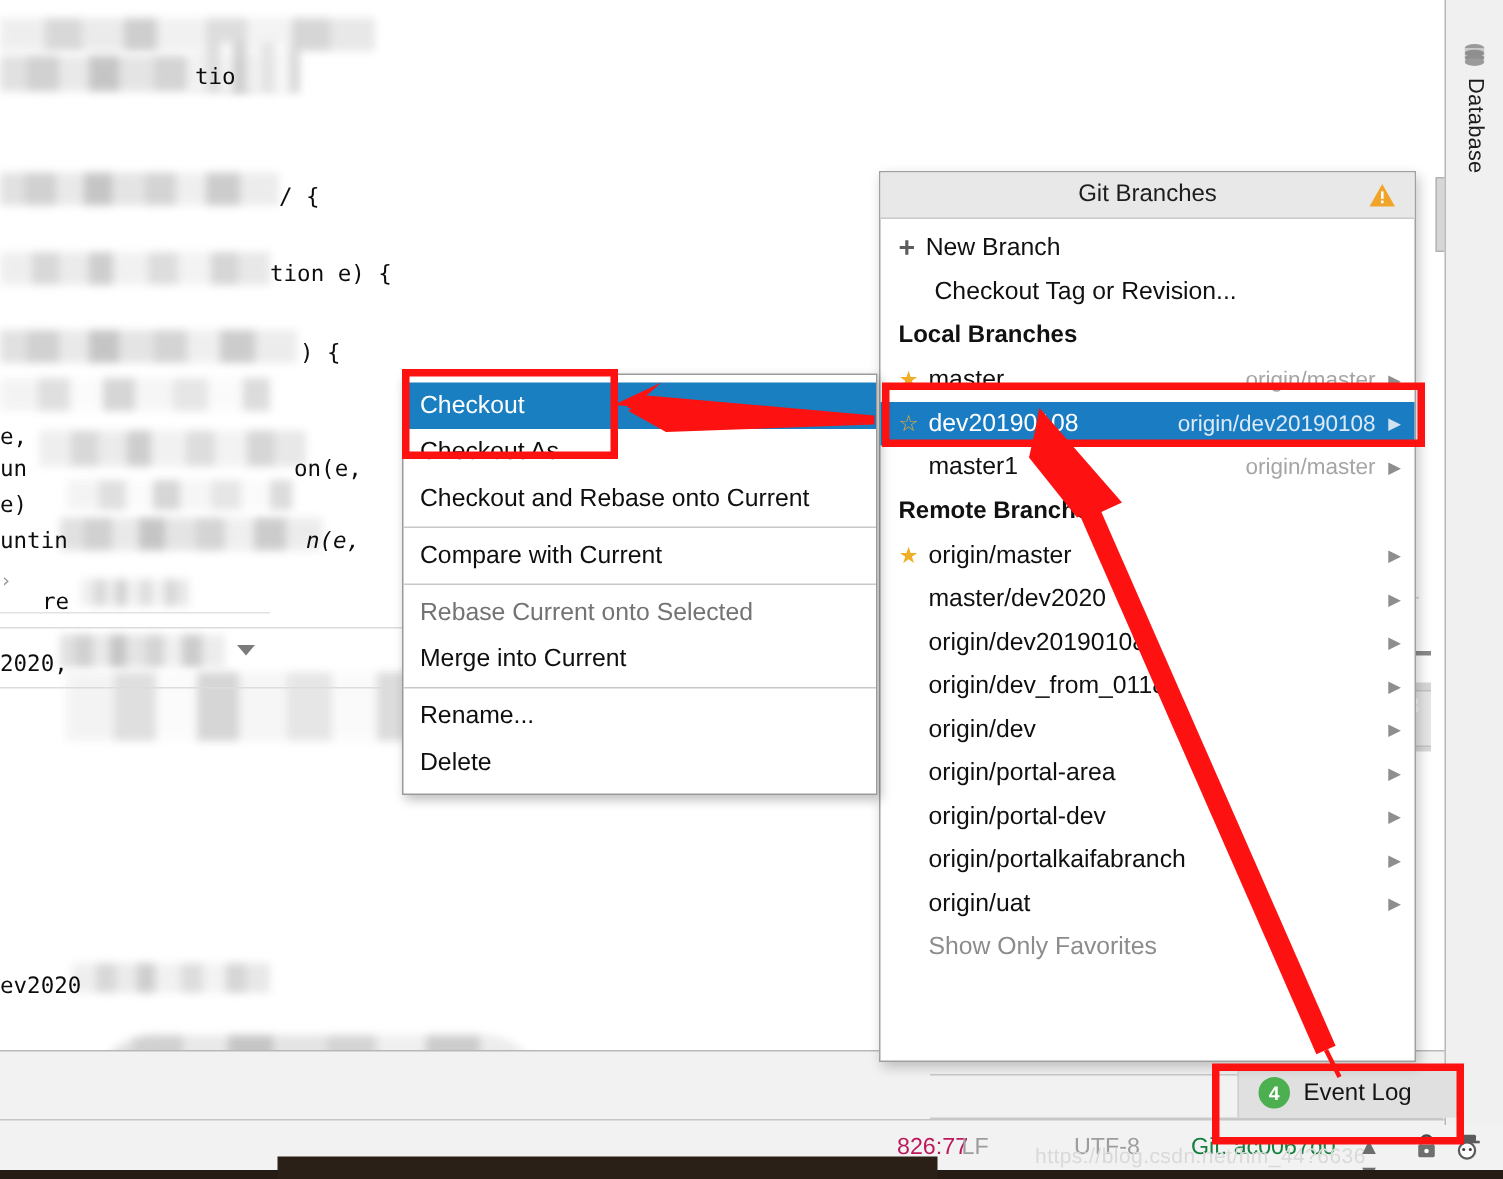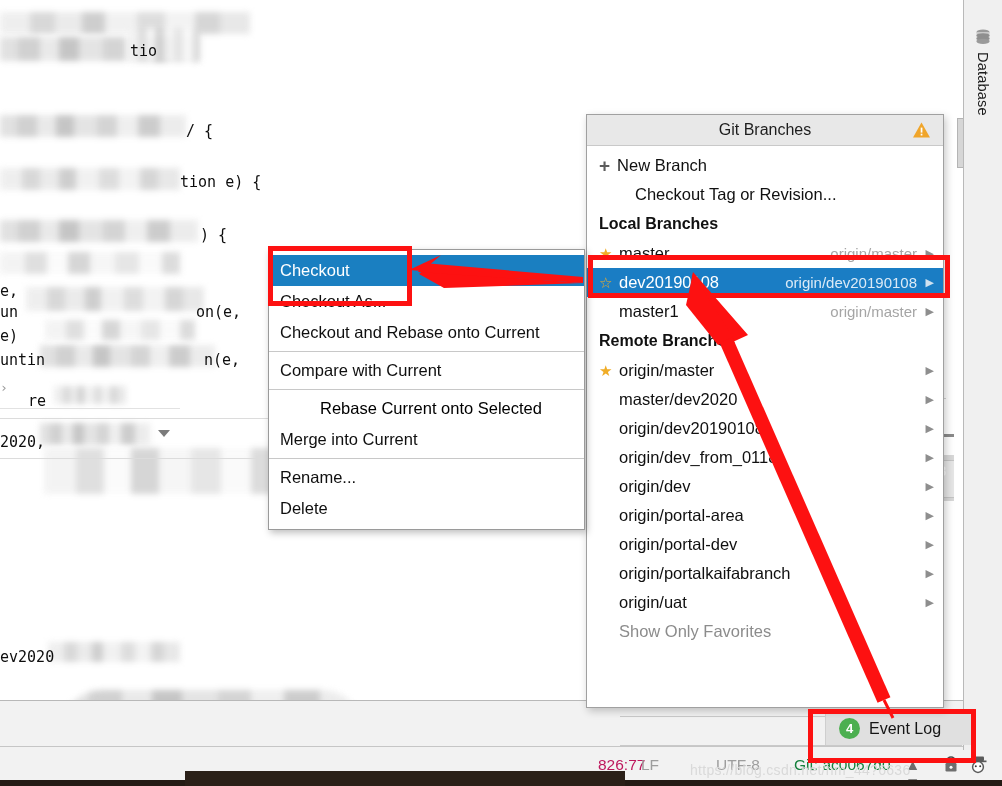--- a/index.html
+++ b/index.html
@@ -21,21 +21,21 @@
 
   
   .ctx-menu{
     position:absolute;left:268px;top:249px;width:315px;
     background:#ffffff;border:1px solid #9a9a9a;
     box-shadow:2px 3px 7px rgba(0,0,0,.25);
     font-size:16.5px;color:#0f0f0f;z-index:30;
   }
   .ctx-item{height:31px;line-height:31px;padding:0 10px 0 11px;white-space:nowrap;}
   .ctx-item.sel{background:#1a7fc1;color:#ffffff;}
-  .ctx-item.dis{color:#000000;margin-left:40px;}
+  .ctx-item.dis{color:#737373;}
   .ctx-sep{height:1px;background:#c8c8c8;margin:3px 0;}
   .ctx-pad{height:5px;}
 
   
   .git-popup{
     position:absolute;left:586px;top:88px;width:356px;height:592px;
     background:#ffffff;border:1px solid #a0a0a0;
     box-shadow:2px 3px 8px rgba(0,0,0,.22);z-index:20;
     display:flex;flex-direction:column;margin-top:26px;
   }
@@ -53,21 +53,21 @@
   .g-row.sel{background:#1a7dc4;color:#ffffff;}
   .g-hdr{height:30px;display:flex;align-items:center;padding:0 0 0 12px;font-size:16px;font-weight:bold;color:#111;}
   .g-name{flex:0 0 auto;}
   .g-track{margin-left:auto;color:#a5a5a5;font-size:15px;padding-right:6px;}
   .g-row.sel .g-track{color:#dbeaf6;}
   .g-arrow{width:11px;text-align:right;color:#8e8e8e;font-size:11px;flex:0 0 11px;}
   .g-row.sel .g-arrow{color:#cfe2f0;}
   .star{flex:0 0 17px;width:17px;margin-right:3px;font-size:15px;line-height:1;color:#f0ad28;}
   .star.empty{color:#f0ad28;}
   .g-plus{color:#5c5c5c;font-weight:bold;margin-right:7px;font-size:19px;line-height:1;}
-  .g-indent{padding-left:48px;}
+  .g-indent{padding-left:36px;}
   .g-dim{color:#8c8c8c;}
 
   
   .right-bar{
     position:absolute;right:0;top:0;width:38px;height:750px;
     background:#f0f0f0;border-left:1px solid #b9b9b9;z-index:15;
   }
   .db-ico{position:absolute;left:10px;top:28px;width:18px;height:18px;}
   .db-label{
     position:absolute;left:11px;top:52px;
@@ -141,21 +141,21 @@
     <div id="code-frag-host">
         <div class="code-line" style="left: 130px; top: 42px;">tio</div>
         <div class="code-line" style="left: 186px; top: 122px;">/ {</div>
         <div class="code-line" style="left: 180px; top: 173px;">tion e) {</div>
         <div class="code-line" style="left: 200px; top: 226px;">) {</div>
         <div class="code-line" style="left: 0px; top: 282px;">e,</div>
         <div class="code-line" style="left: 0px; top: 303px;">un</div>
         <div class="code-line" style="left: 196px; top: 303px;">on(e,</div>
         <div class="code-line" style="left: 0px; top: 327px;">e) </div>
         <div class="code-line" style="left: 0px; top: 351px;">untin</div>
-        <div class="code-line" style="left: 204px; top: 351px;">n(e,</div>
+        <div class="code-line" style="left: 204px; top: 351px; font-style: italic;">n(e,</div>
         <div class="code-line" style="left: 28px; top: 392px;">re</div>
         <div class="code-line" style="left: 0px; top: 433px;">2020,</div>
         <div class="code-line" style="left: 0px; top: 648px;">ev2020</div>
         <div class="code-line" style="left: 0px; top: 729px;">va Enter</div>
         <div class="code-line" style="left: 168px; top: 729px;">9.</div>
         <div class="code-line" style="left: 0px; top: 761px;">ed // Rol</div>
         <div class="code-line" style="left: 132px; top: 761px;">nfigu</div>
       </div>
 
     <div style="position:absolute;left:0;top:408px;width:180px;height:1px;background:#e2e2e2;"></div>

